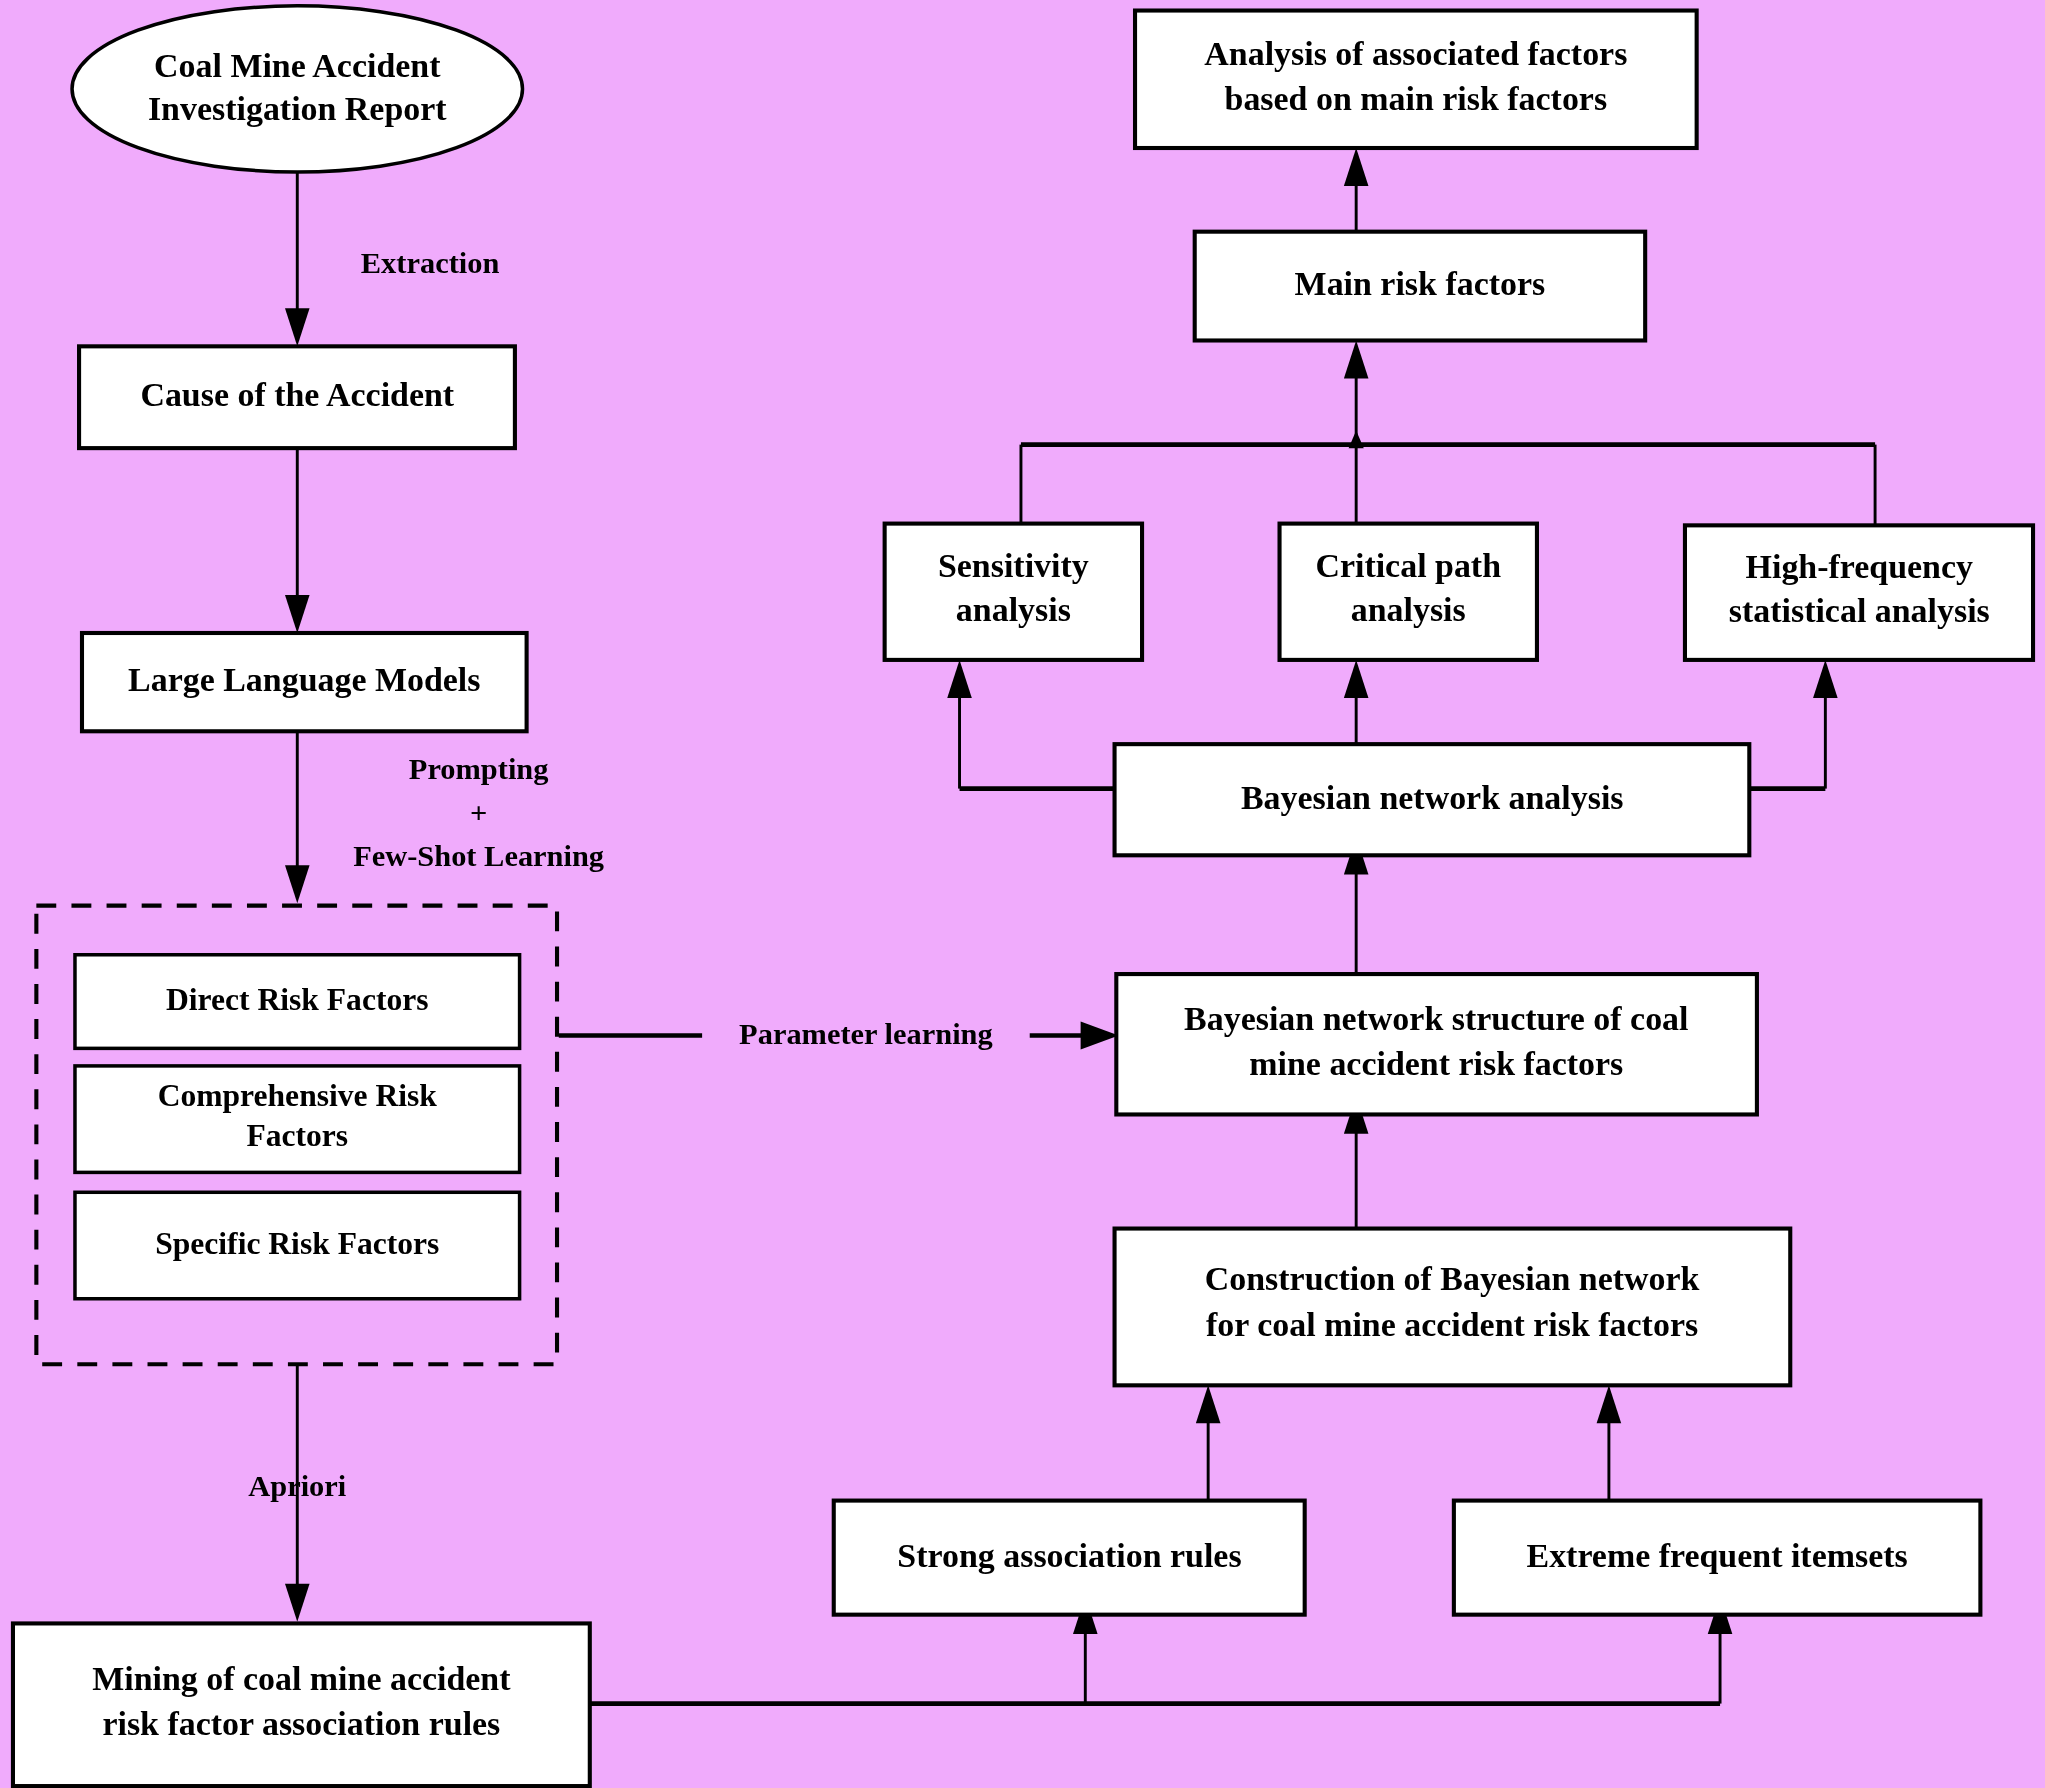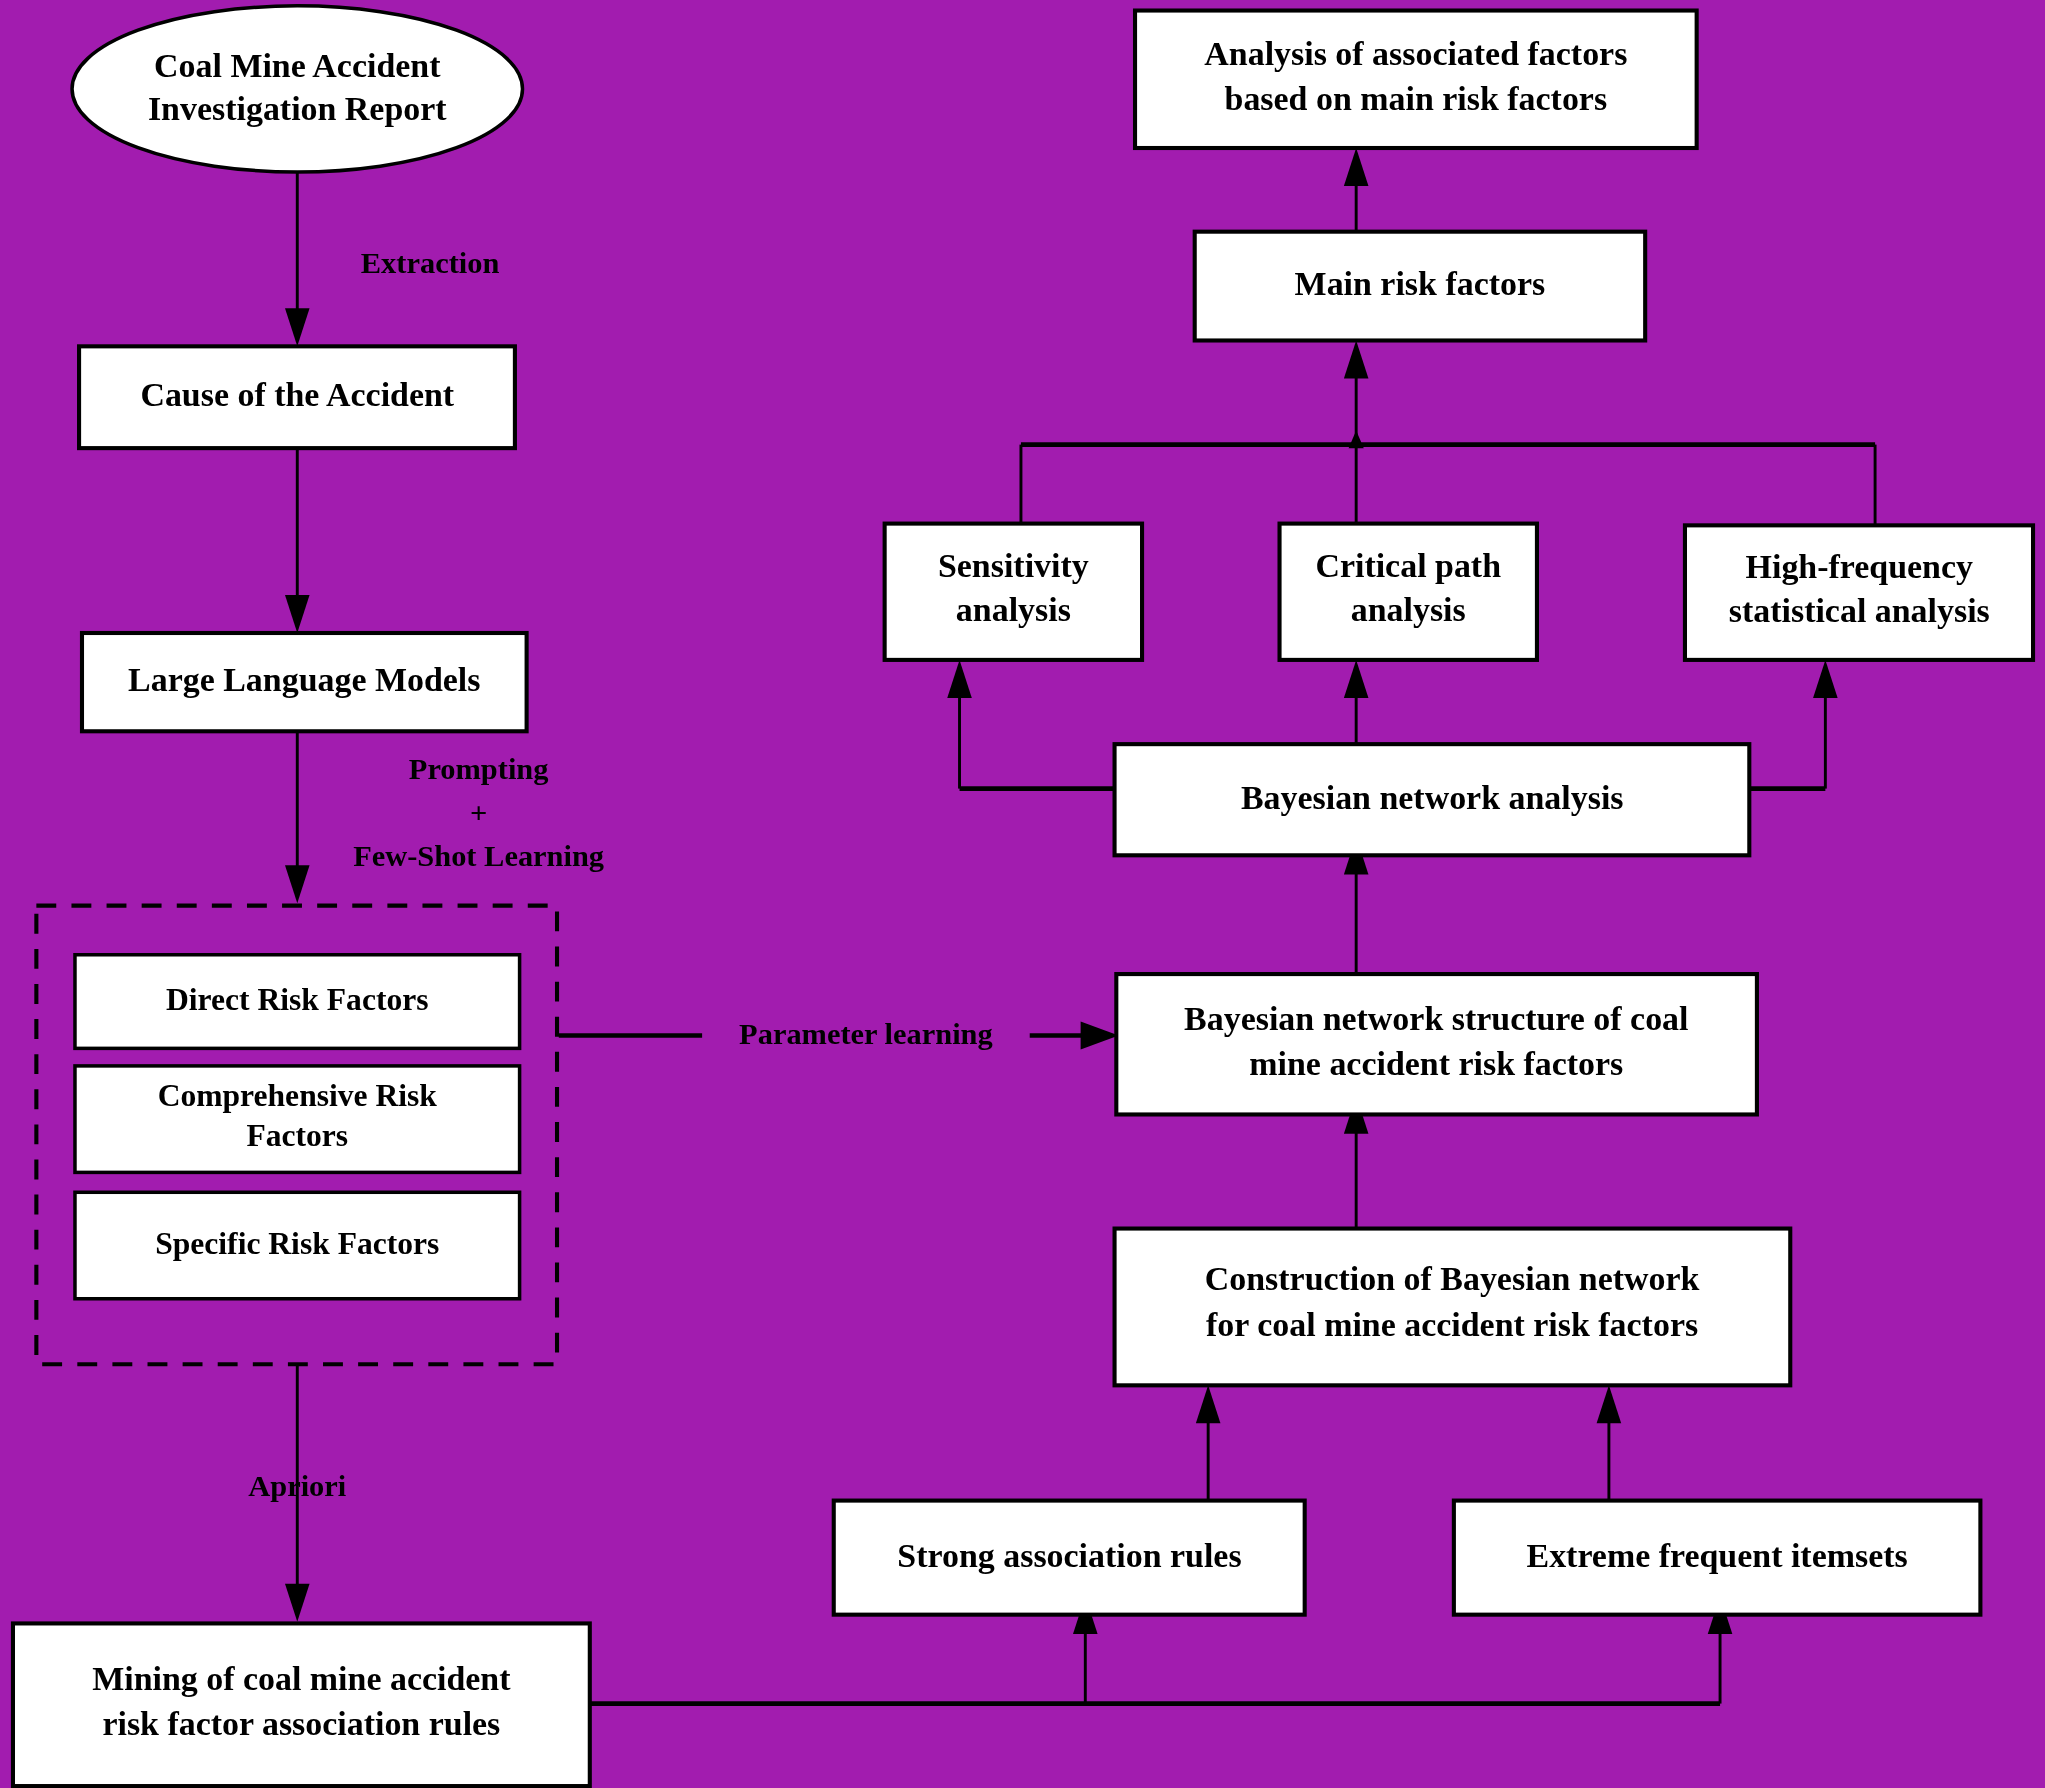--- a/index.html
+++ b/index.html
@@ -4,21 +4,21 @@
 <style>
   html, body {
     margin: 0;
     padding: 0;
     background: #ffffff;
   }
   #canvas-wrap {
     position: relative;
     width: 2046px;
     height: 1789px;
-    background: #a21caf;
+    background: #f0abfc;
     overflow: hidden;
   }
   svg#flow {
     display: block;
     width: 2046px;
     height: 1789px;
   }
   .node-rect {
     fill: #ffffff;
     stroke: #000000;

